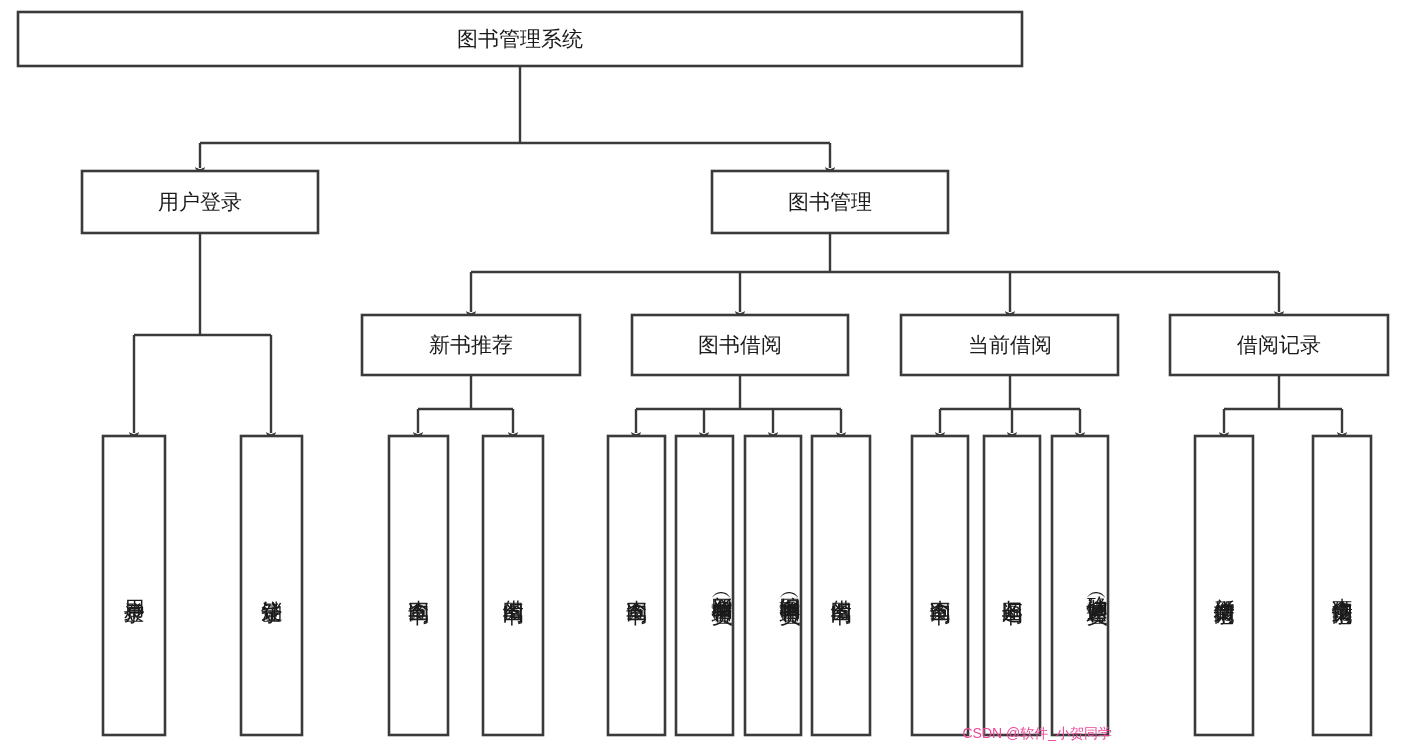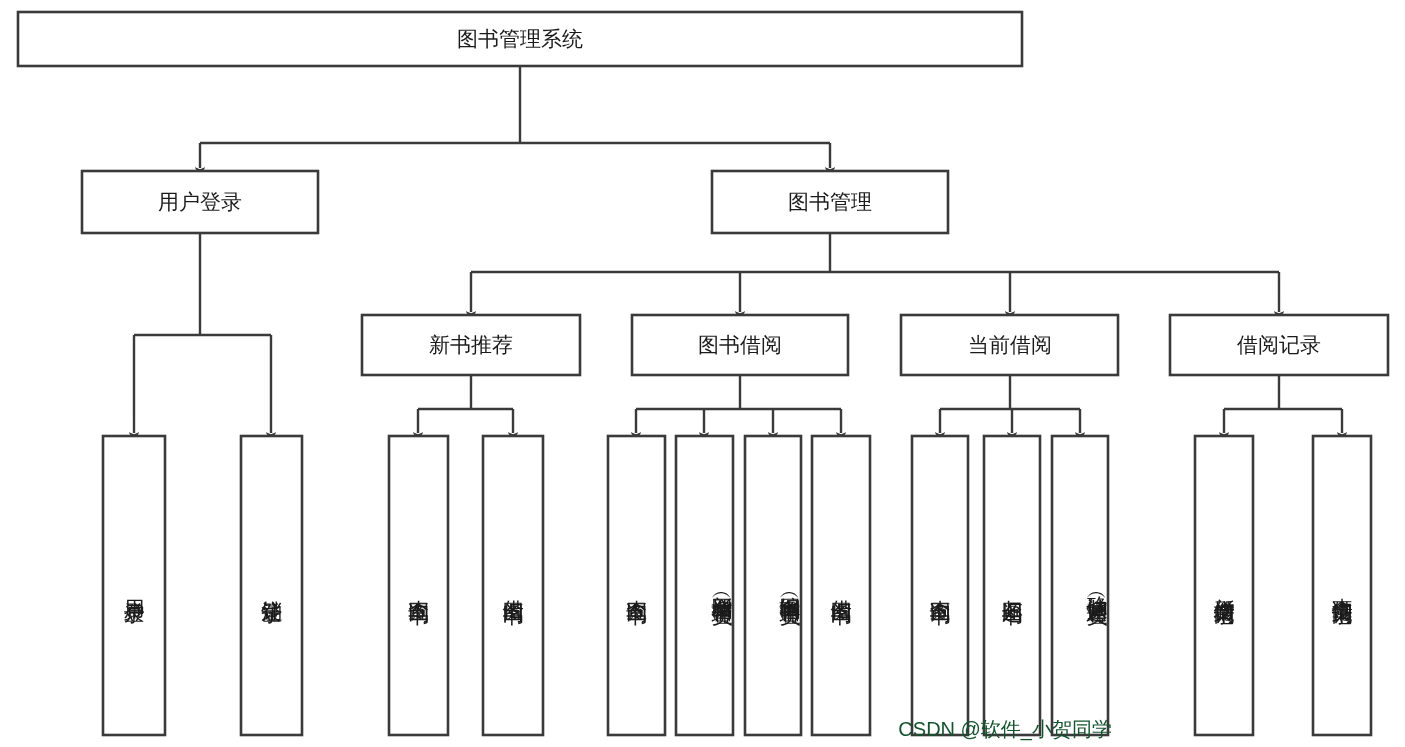--- a/index.html
+++ b/index.html
@@ -67,22 +67,22 @@
     text-align: center;
     white-space: nowrap;
     pointer-events: none;
     user-select: none;
   }
   .watermark {
     position: absolute;
     right: 8px;
     bottom: 4px;
     font-family: "Liberation Sans", "DejaVu Sans", sans-serif;
-    font-size: 20px;
-    color: #14532d;
+    font-size: 14px;
+    color: #ec4899;
     white-space: nowrap;
     user-select: none;
   }
 </style>
 </head>
 <body>
 
 <div id="diagram-root">
 
   <svg class="diagram-canvas" viewBox="0 0 1405 747">

